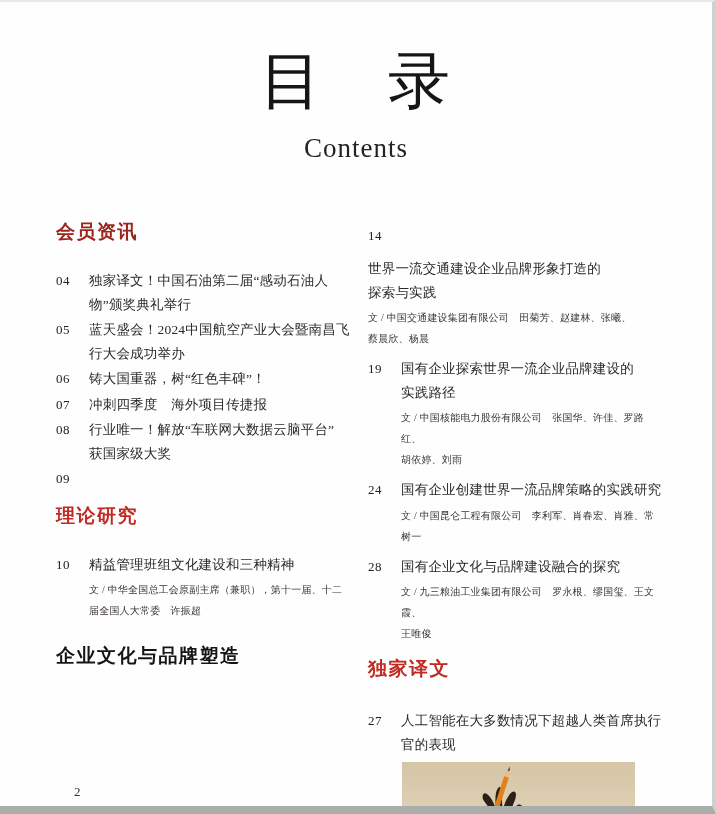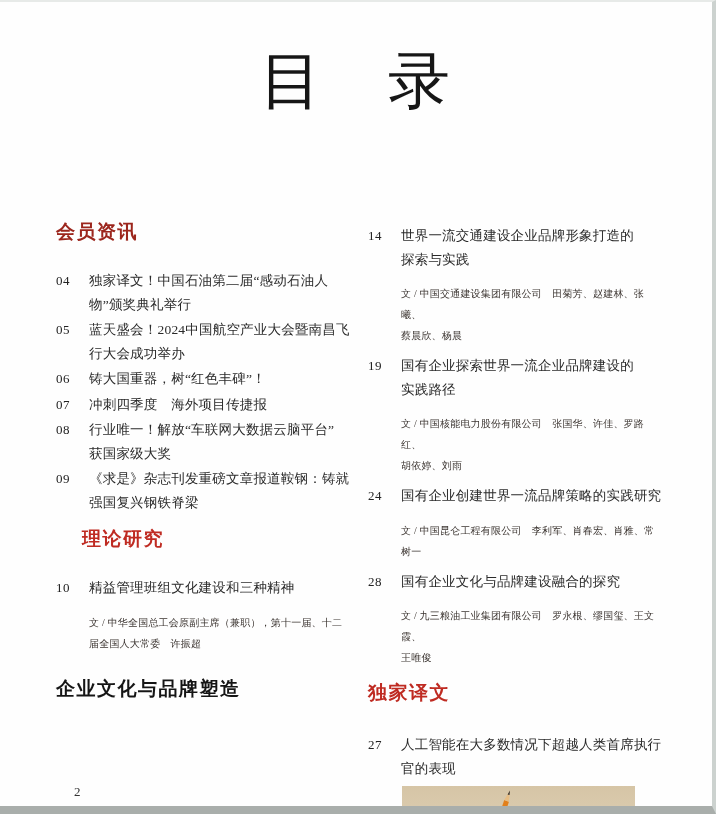--- a/index.html
+++ b/index.html
@@ -23,52 +23,53 @@
   .col-left{left:56px;width:296px;}
   .col-right{left:368px;width:296px;}
   .sec{
     font-family:"Liberation Sans","DejaVu Sans",sans-serif;
     font-weight:700;font-size:19px;letter-spacing:1.5px;
     margin:0 0 25px 0;line-height:24px;
   }
   .sec-red{color:#bf2b22;}
   .sec-member{color:#9c261d;}
   .sec-black{color:#151515;}
-  .sec-theory{margin-top:13px;margin-left:26px;}
+  .sec-theory{margin-top:13px;}
   .sec-brand{margin-top:19px;margin-bottom:0;}
   .sec-trans{margin-top:9px;margin-bottom:28px;}
   .entry{display:flex;margin-bottom:2px;}
   .entry:first-of-type{margin-top:0;}
   .num{
     flex:0 0 33px;width:33px;font-size:13px;color:#222;
     letter-spacing:.5px;line-height:23.5px;
   }
   .etext{flex:1;}
   .etitle{
     font-size:13.5px;line-height:23.5px;color:#2a2a2a;
     white-space:pre-line;letter-spacing:.2px;
   }
   .byline{
-    font-size:10px;line-height:21px;color:#3b3430;margin-top:12px;
+    font-size:10px;line-height:21px;color:#3b3430;margin-top:3px;
     margin-bottom:4px;white-space:pre-line;letter-spacing:.2px;
   }
   .rt .entry{margin-bottom:4px;}
-  .rt .entry.first{margin-top:4px;}
+  .rt .entry.first{margin-top:4px;flex-direction:column;}
   .illus{
     margin:6px 0 0 34px;width:233px;height:95px;padding:0;display:block;
   }
   .pagenum{position:absolute;left:74px;bottom:6px;font-size:13px;color:#333;}
 </style>
 </head>
 <body>
 
 <div class="page">
 
   <div class="masthead">
     <h1 class="title-cn">目　录</h1>
+    <div class="title-en">Contents</div>
   </div>
 
   <div class="col col-left">
     <h2 class="sec sec-member">会员资讯</h2>
 
     <div class="entry">
       <span class="num">04</span>
       <div class="etext">
           <div class="etitle">独家译文！中国石油第二届“感动石油人
 物”颁奖典礼举行</div>
@@ -95,24 +96,20 @@
     </div>
     <div class="entry">
       <span class="num">08</span>
       <div class="etext">
           <div class="etitle">行业唯一！解放“车联网大数据云脑平台”
 获国家级大奖</div>
         </div>
     </div>
     <div class="entry">
       <span class="num">09</span>
-      <div class="etext">
-          <div class="etitle">《求是》杂志刊发重磅文章报道鞍钢：铸就
-强国复兴钢铁脊梁</div>
-        </div>
     </div>
 
     <h2 class="sec sec-red sec-theory">理论研究</h2>
 
     <div class="entry">
       <span class="num">10</span>
       <div class="etext">
         <div class="etitle">精益管理班组文化建设和三种精神</div>
         <div class="byline">文 / 中华全国总工会原副主席（兼职），第十一届、十二
 届全国人大常委　许振超</div>

